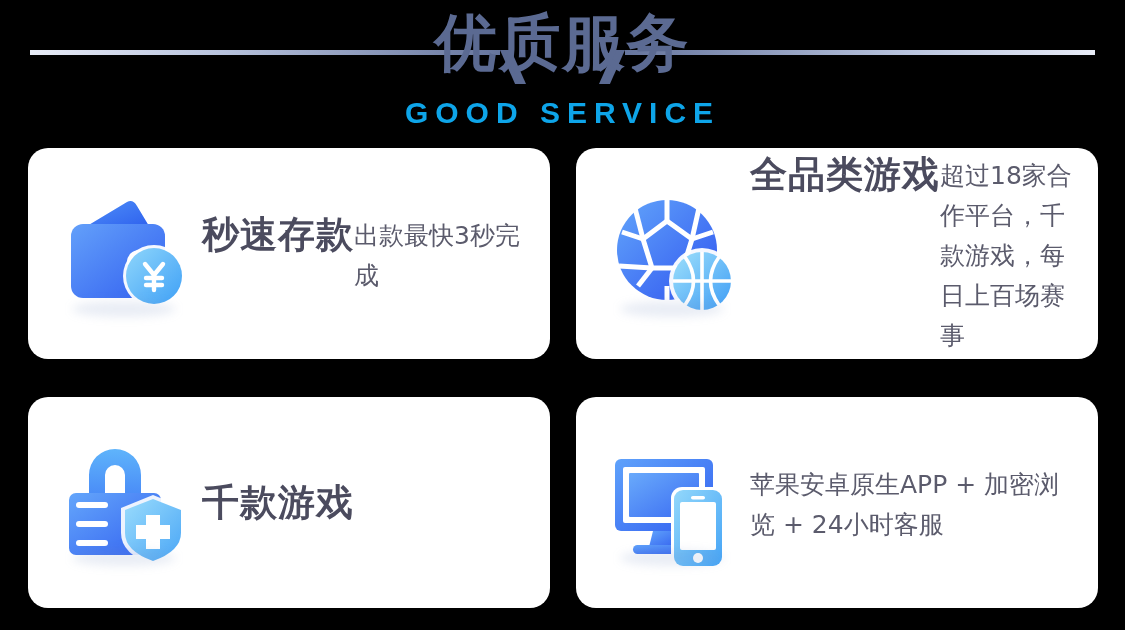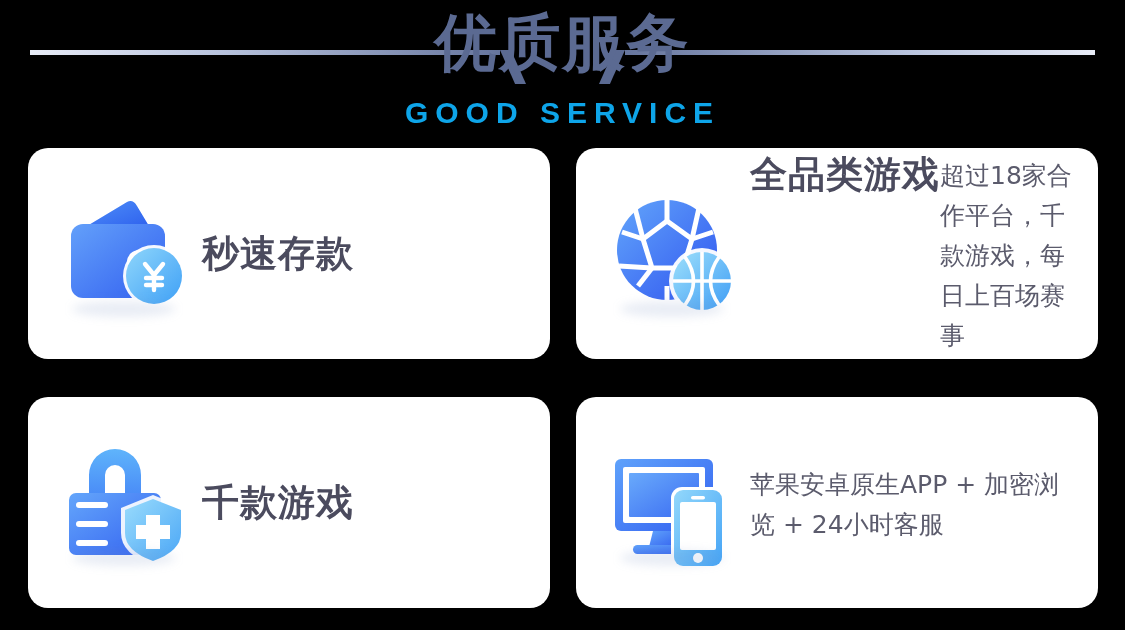--- a/index.html
+++ b/index.html
@@ -106,20 +106,21 @@
             <path d="M84 76 L93 87"></path>
               <path d="M102 76 L93 87"></path>
             <path d="M85 90 H101"></path>
               <path d="M85 97 H101"></path>
               <path d="M93 87 V102"></path>
           </g>
         </svg>
       </div>
       <div class="txt">
         <div class="c-title">秒速存款</div>
+        <div class="c-sub">出款最快3秒完成</div>
       </div>
     </div>
 
     <div class="card card-game">
       <div class="icon-wrap">
         <div class="blob"></div>
         <svg width="132" height="132" viewBox="0 0 132 132">
           <defs>
             <linearGradient id="soccer" x1="0" y1="0" x2="1" y2="1">
               <stop offset="0" stop-color="#62a5fb"></stop>

